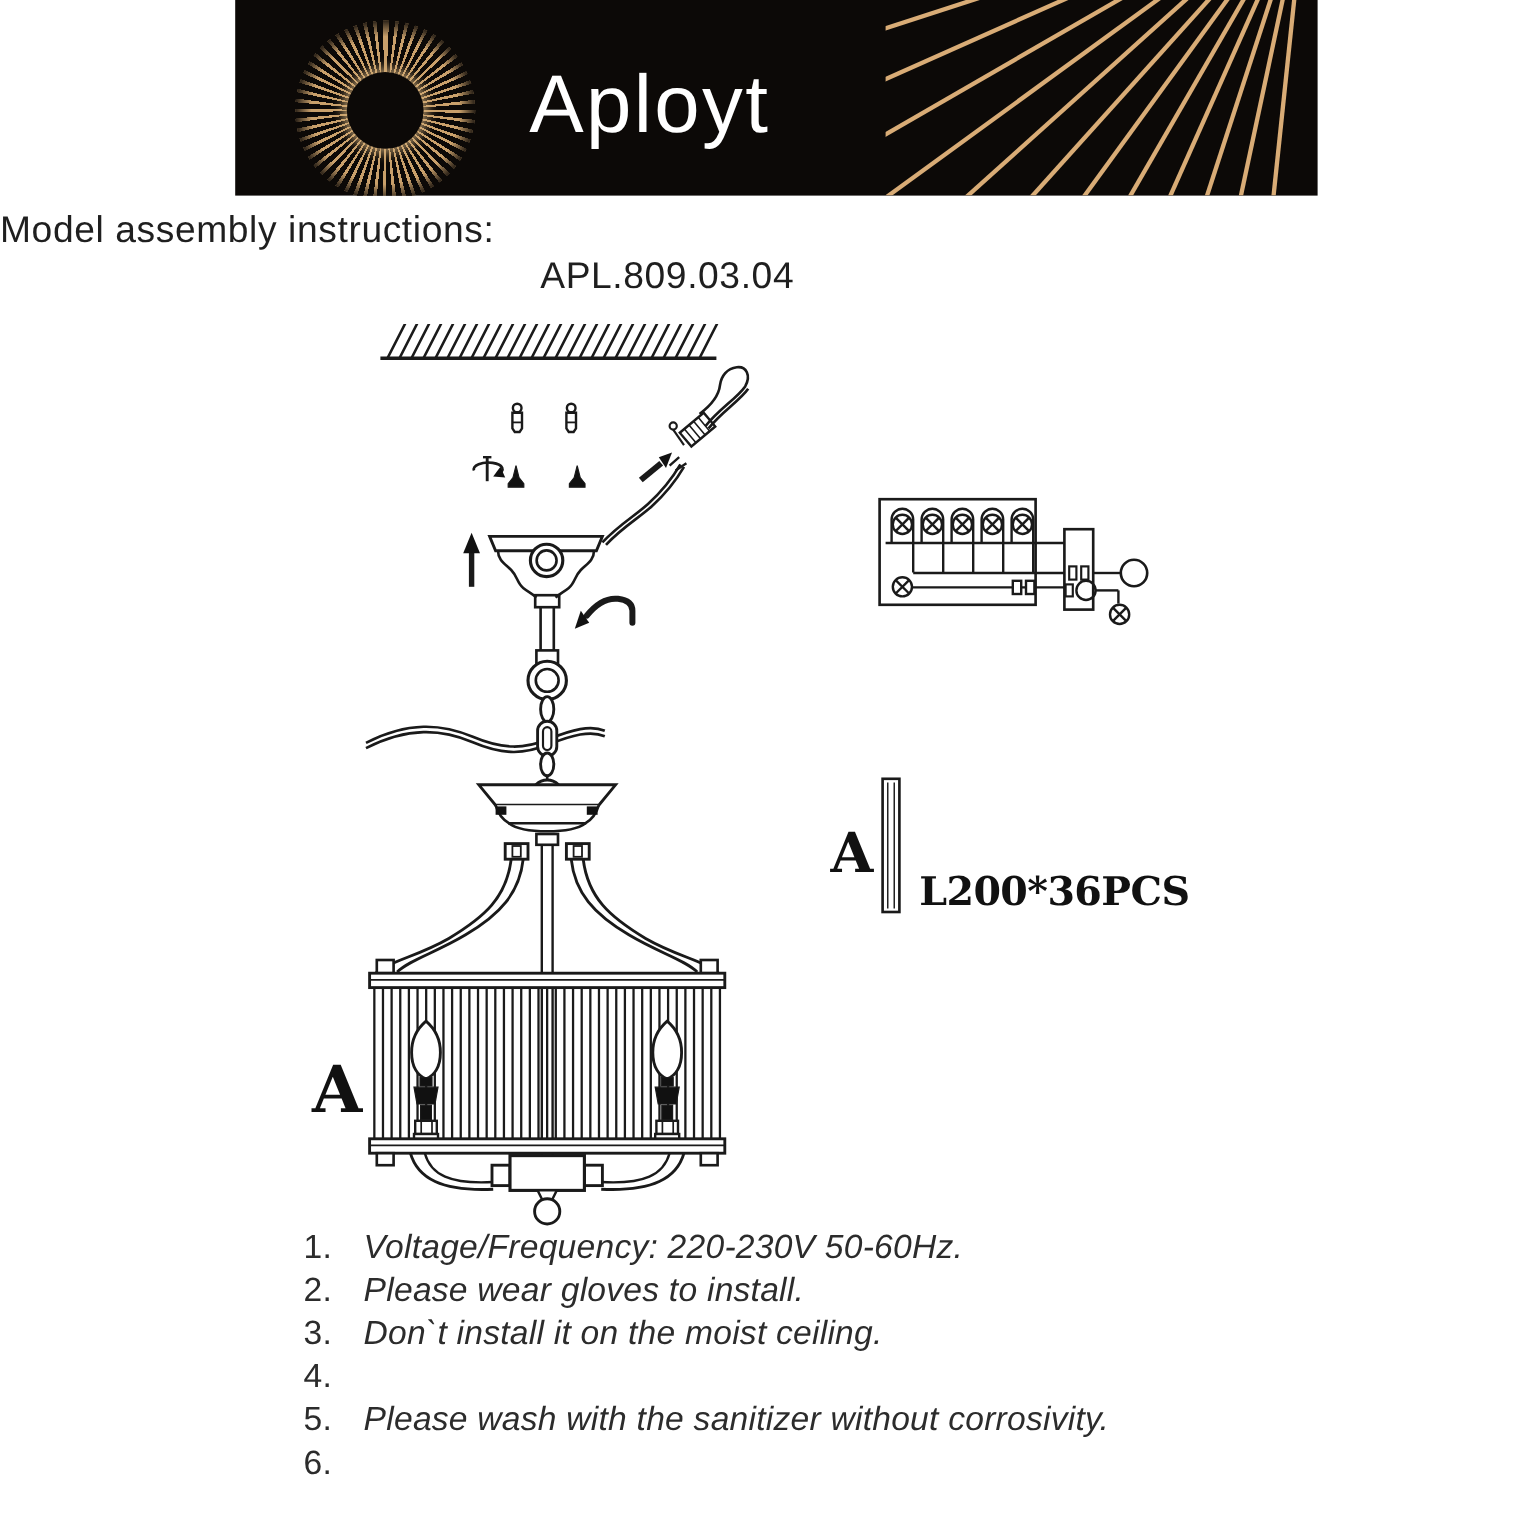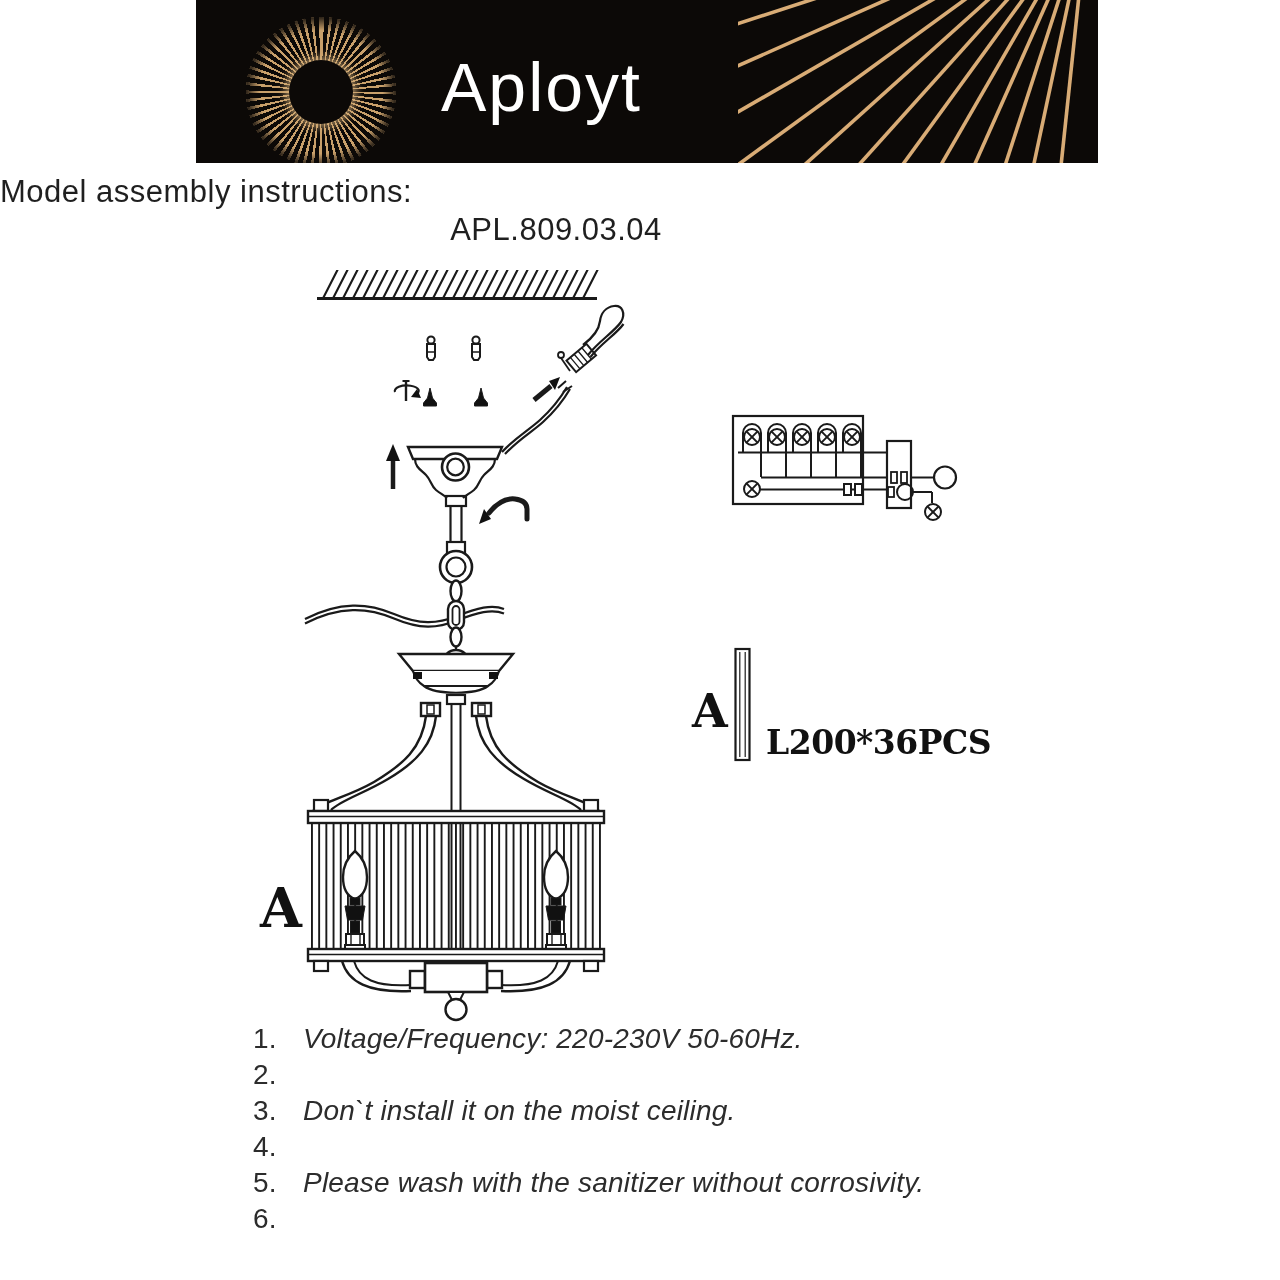--- a/index.html
+++ b/index.html
@@ -251,20 +251,21 @@
 <div class="serif-label label-rod-spec">L200*36PCS</div>
 <div class="serif-label label-a-fixture">A</div>
 
 <div class="instructions">
   <div class="instr-row">
     <span class="instr-num">1.</span>
     <span class="instr-text">Voltage/Frequency: 220-230V 50-60Hz.</span>
   </div>
   <div class="instr-row">
     <span class="instr-num">2.</span>
+    <span class="instr-text">Please wear gloves to install.</span>
   </div>
   <div class="instr-row">
     <span class="instr-num">3.</span>
     <span class="instr-text">Don`t install it on the moist ceiling.</span>
   </div>
   <div class="instr-row">
     <span class="instr-num">4.</span>
   </div>
   <div class="instr-row">
     <span class="instr-num">5.</span>

